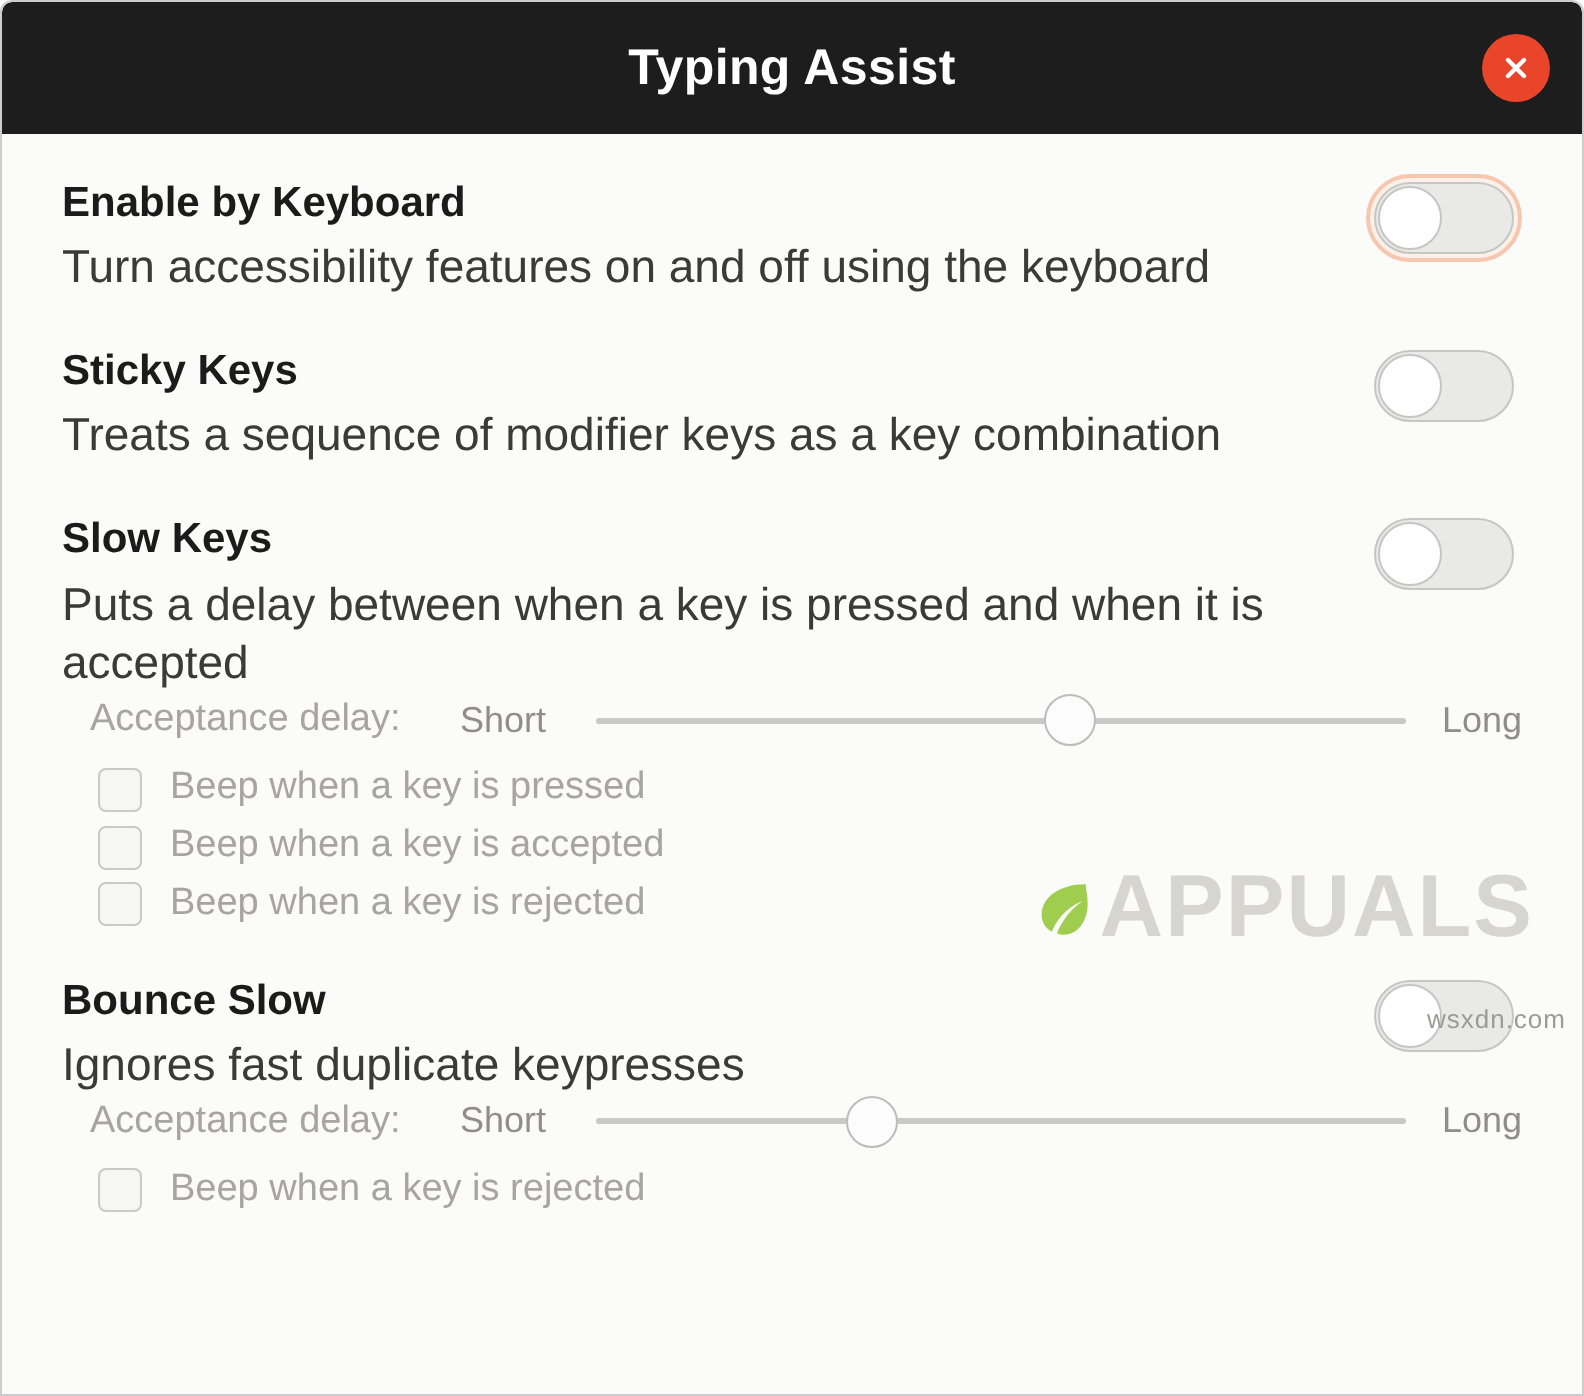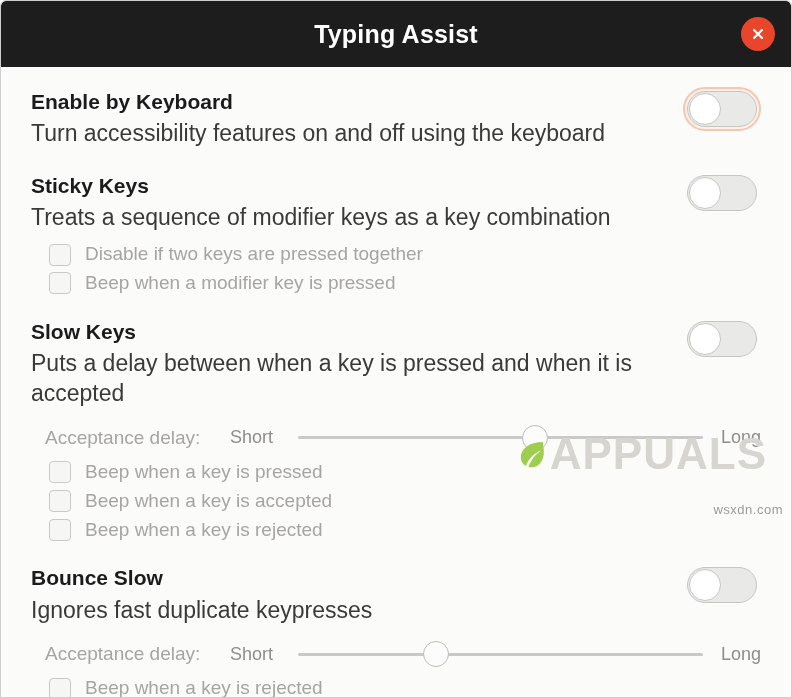--- a/index.html
+++ b/index.html
@@ -147,21 +147,20 @@
     margin-left: 14px;
     font-size: 19px;
     color: #a6a5a2;
     line-height: 1.2;
   }
 
   
   .slider-row {
     display: flex;
     align-items: center;
-    margin-top: 16px;
     padding-left: 14px;
   }
   .slider-label {
     font-size: 19px;
     color: #a6a5a2;
     width: 185px;
     flex: 0 0 auto;
   }
   .slider-end {
     font-size: 18px;
@@ -262,30 +261,20 @@
         <div class="row-text">
           <div class="sec-title">Sticky Keys</div>
           <div class="sec-desc">Treats a sequence of modifier keys as a key combination</div>
         </div>
         <div class="switch-wrap">
           <div class="switch">
             <div class="knob"></div>
           </div>
         </div>
       </div>
-      <div class="checks">
-        <div class="check-row">
-          <div class="checkbox"></div>
-          <div class="check-label">Disable if two keys are pressed together</div>
-        </div>
-        <div class="check-row">
-          <div class="checkbox"></div>
-          <div class="check-label">Beep when a modifier key is pressed</div>
-        </div>
-      </div>
     </div>
 
     <div class="section">
       <div class="row-head">
         <div class="row-text">
           <div class="sec-title">Slow Keys</div>
           <div class="sec-desc">Puts a delay between when a key is pressed and when it is accepted</div>
         </div>
         <div class="switch-wrap">
           <div class="switch">

